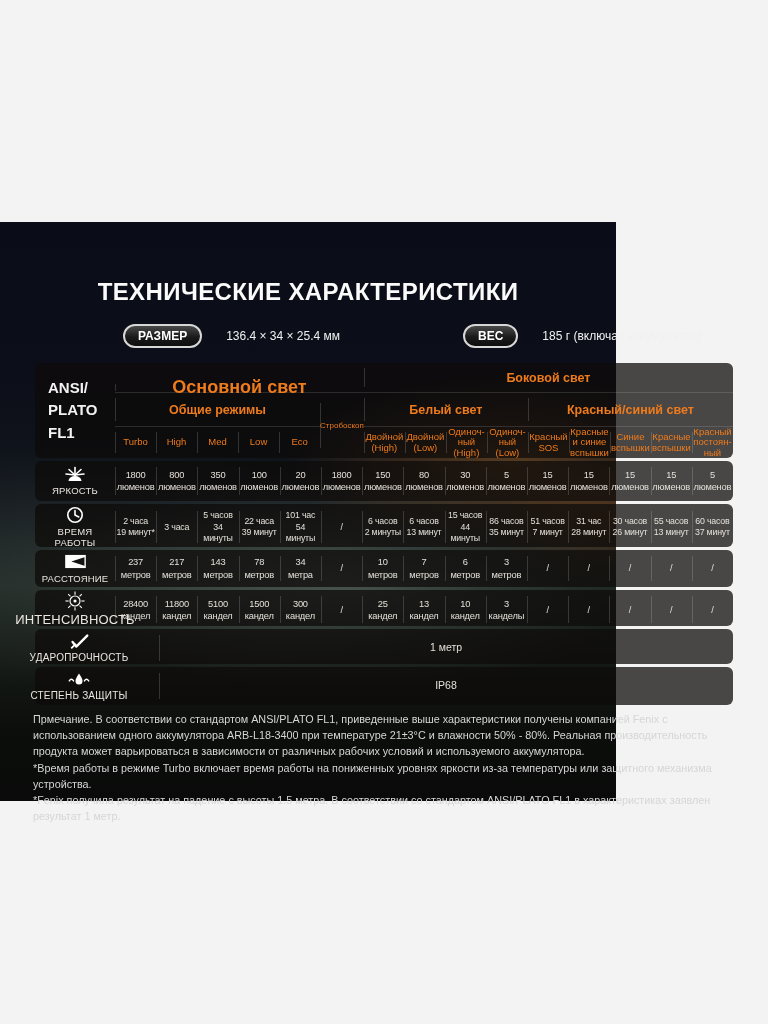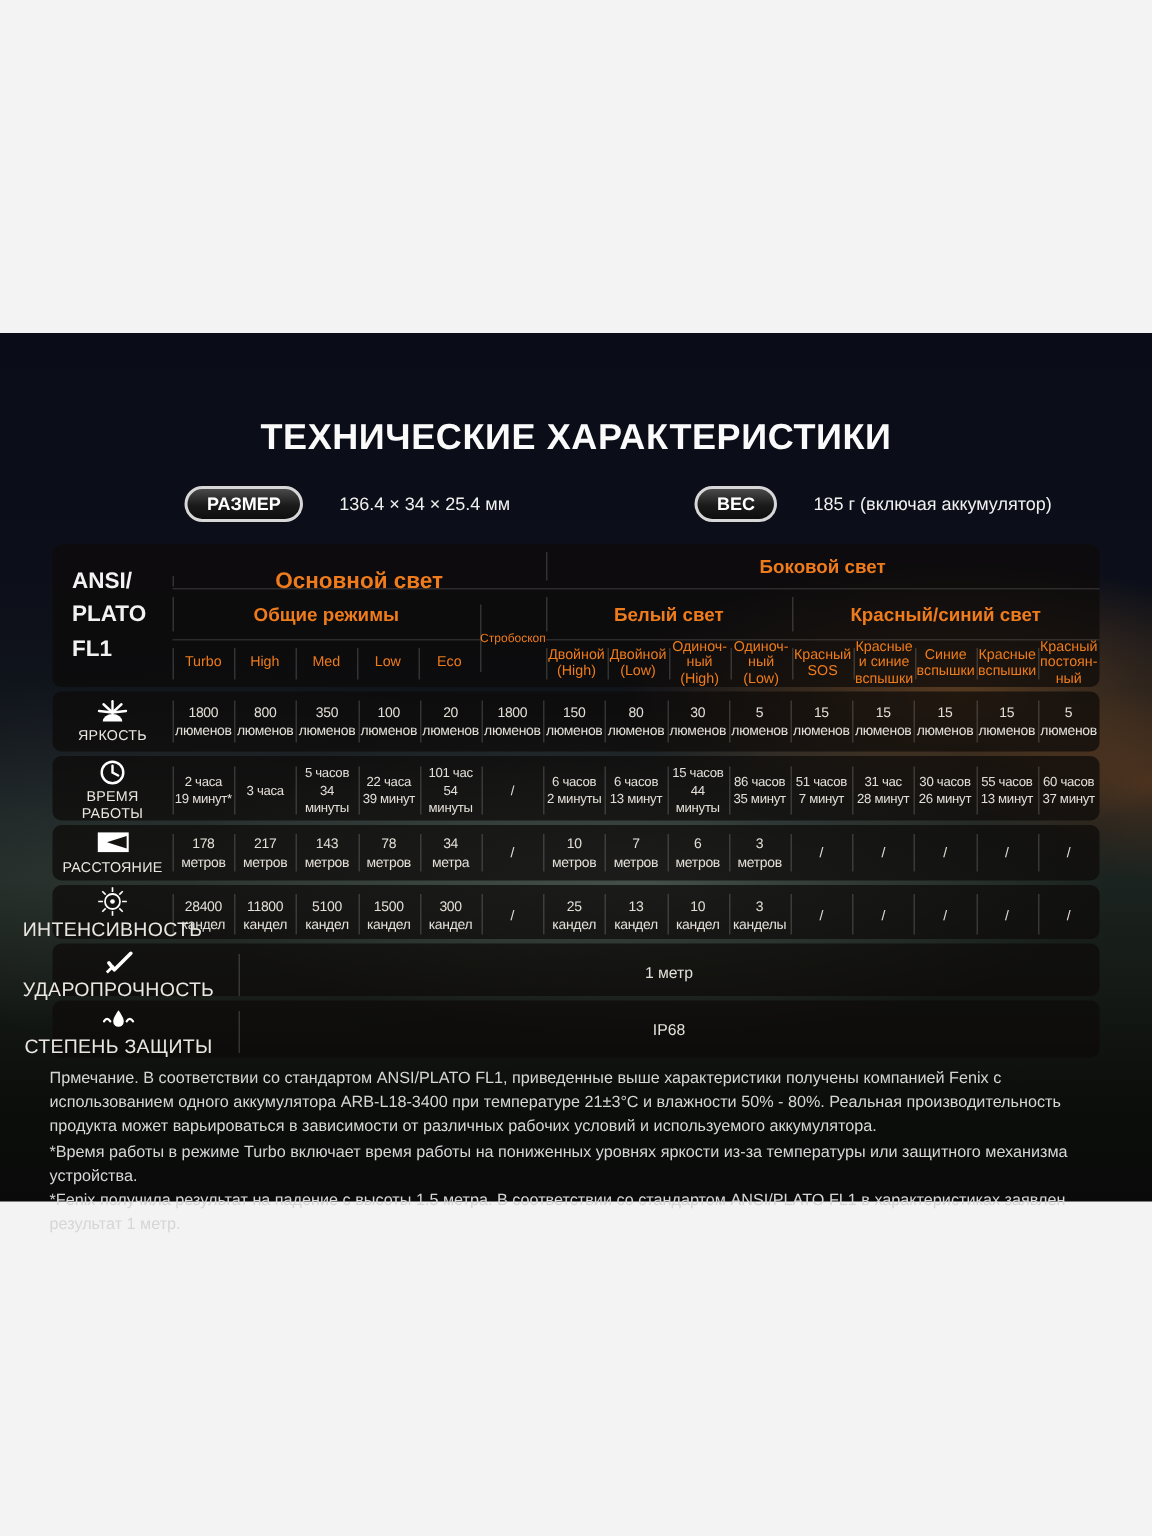--- a/index.html
+++ b/index.html
@@ -4,21 +4,21 @@
 <style>
   html,body{margin:0;padding:0;}
   .screen{
     position:relative;width:768px;height:1024px;overflow:hidden;
     background:#f2f3f2;
     font-family:"Liberation Sans",sans-serif;
     -webkit-font-smoothing:antialiased;
   }
   
   .banner{
-    position:absolute;left:0;top:222px;width:768px;height:579px;
+    position:absolute;left:0;top:222px;width:616px;height:579px;
     background:
       radial-gradient(320px 130px at 83% 42%, rgba(255,150,45,0.30), rgba(255,150,45,0) 70%),
       radial-gradient(180px 90px at 100% 52%, rgba(235,120,35,0.22), rgba(235,120,35,0) 70%),
       radial-gradient(430px 150px at 56% 62%, rgba(150,170,155,0.32), rgba(150,170,155,0) 72%),
       radial-gradient(520px 170px at 18% 60%, rgba(115,130,120,0.22), rgba(115,130,120,0) 72%),
       linear-gradient(180deg,#0a0d17 0%,#0c0f19 28%,#12171c 50%,#1b2320 63%,#151a16 75%,#0c0e0c 88%,#090a09 100%);
   }
   .page-title{
     position:absolute;left:0;top:56px;width:100%;
     text-align:center;color:#fafafa;font-size:24px;font-weight:bold;letter-spacing:.4px;
@@ -43,21 +43,21 @@
     background:rgba(13,11,9,0.74);border-radius:6px;position:relative;
   }
   .thead{
     display:grid;grid-template-columns:80px repeat(15,1fr);
     grid-template-rows:30px 34px 31px;height:95px;
     color:#ee7b1c;
   }
   .hcell{display:flex;align-items:center;justify-content:center;text-align:center;position:relative;}
   .h-model{grid-column:1;grid-row:1/4;color:#f2f2f2;font-weight:bold;font-size:15px;
     justify-content:flex-start;padding-left:13px;text-align:left;white-space:pre-line;line-height:1.5;}
-  .h-main{grid-column:2/8;grid-row:1;font-weight:bold;font-size:15px;margin-top:20px;}
+  .h-main{grid-column:2/8;grid-row:1;font-weight:bold;font-size:18px;margin-top:20px;}
   .h-side{grid-column:8/17;grid-row:1;font-weight:bold;font-size:12.5px;}
   .h-general{grid-column:2/7;grid-row:2;font-weight:bold;font-size:12.5px;}
   .h-strobe{grid-column:7;grid-row:2/4;font-size:8px;}
   .h-white{grid-column:8/12;grid-row:2;font-weight:bold;font-size:12.5px;}
   .h-redblue{grid-column:12/17;grid-row:2;font-weight:bold;font-size:12.5px;}
   .h-main,.h-side{border-bottom:1px solid rgba(255,255,255,0.13);}
   .h-general,.h-white,.h-redblue{border-bottom:1px solid rgba(255,255,255,0.13);}
   .mode{grid-row:3;font-size:9.5px;line-height:1.12;padding:0 1px;}
   .sep::before{
     content:"";position:absolute;left:0;top:16%;bottom:16%;width:1px;
@@ -82,21 +82,21 @@
     position:relative;display:flex;align-items:center;justify-content:center;
     color:#e3dfd8;font-size:9.3px;line-height:1.3;text-align:center;
     white-space:pre-line;letter-spacing:-.2px;padding:0 1px;
   }
   .row-clock .cell{font-size:8.8px;}
   
   .row.full{display:grid;grid-template-columns:88px 1fr;}
   .row-impact{height:35px;}
   .row-protection{height:38px;}
   .row.full .rlabel{padding:3px 0;}
-  .row.full .rlabel-text{font-size:13px;white-space:nowrap;}
+  .row.full .rlabel-text{font-size:10px;white-space:nowrap;}
   .row.full .cell{font-size:10.5px;letter-spacing:0;margin-left:36px;}
   .ricon{display:inline-flex;align-items:center;justify-content:center;height:18px;}
   
   .notes{
     position:absolute;left:33px;top:489px;width:707px;
     color:#d6d6d6;font-size:10.8px;line-height:1.5;
   }
   .notes p{margin:0;}
 </style>
 </head>
@@ -231,21 +231,21 @@
           </div><div class="card row row-distance">
             <div class="rlabel">
               <span class="ricon">
     <svg viewBox="0 0 24 16" width="23" height="15">
       <rect x="1" y="1" width="22" height="14" fill="#ffffff"></rect>
       <path d="M21.5 3.5 L7.5 8 L21.5 12.5 z" fill="#15130f"></path>
     </svg>
   </span>
               <div class="rlabel-text">РАССТОЯНИЕ</div>
             </div>
-            <div class="cell sep">178
+            <div class="cell sep">237
 метров</div>
             <div class="cell sep">217
 метров</div>
             <div class="cell sep">143
 метров</div>
             <div class="cell sep">78
 метров</div>
             <div class="cell sep">34
 метра</div>
             <div class="cell sep">/</div>

